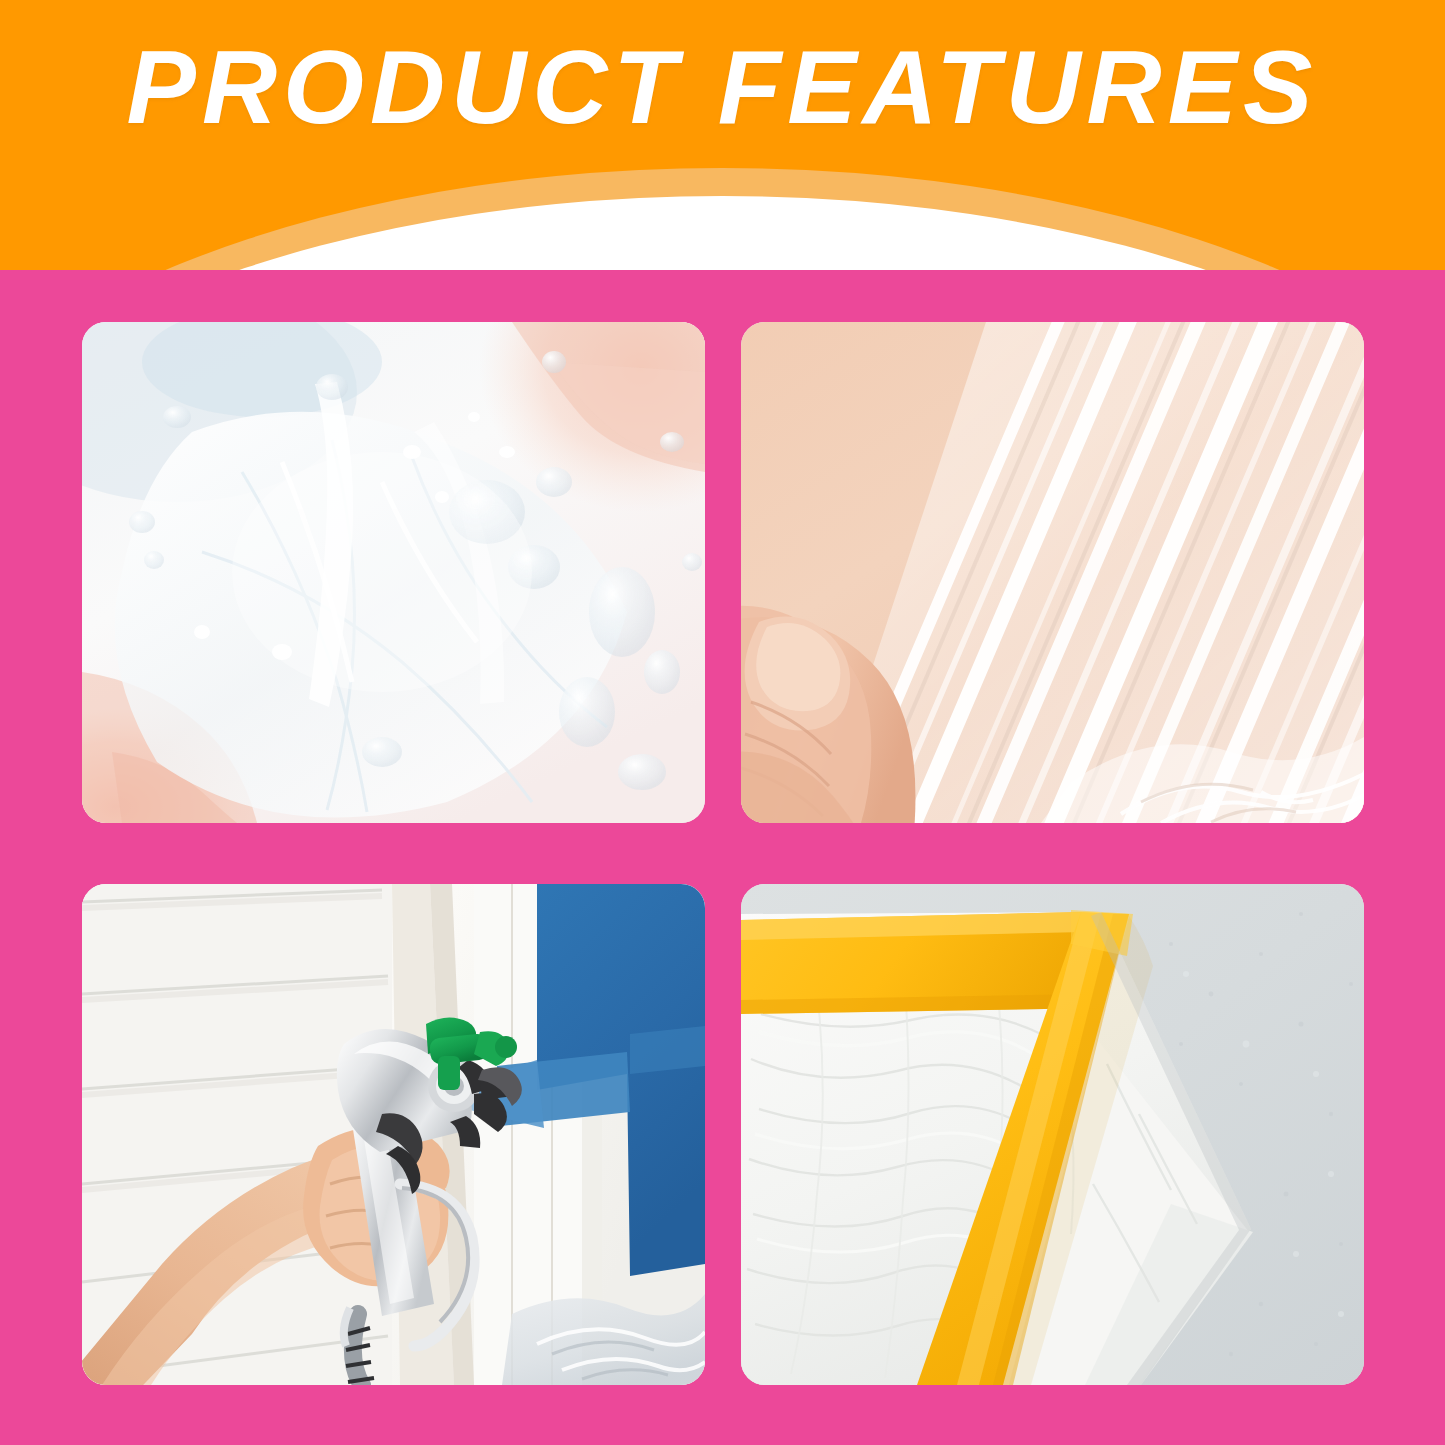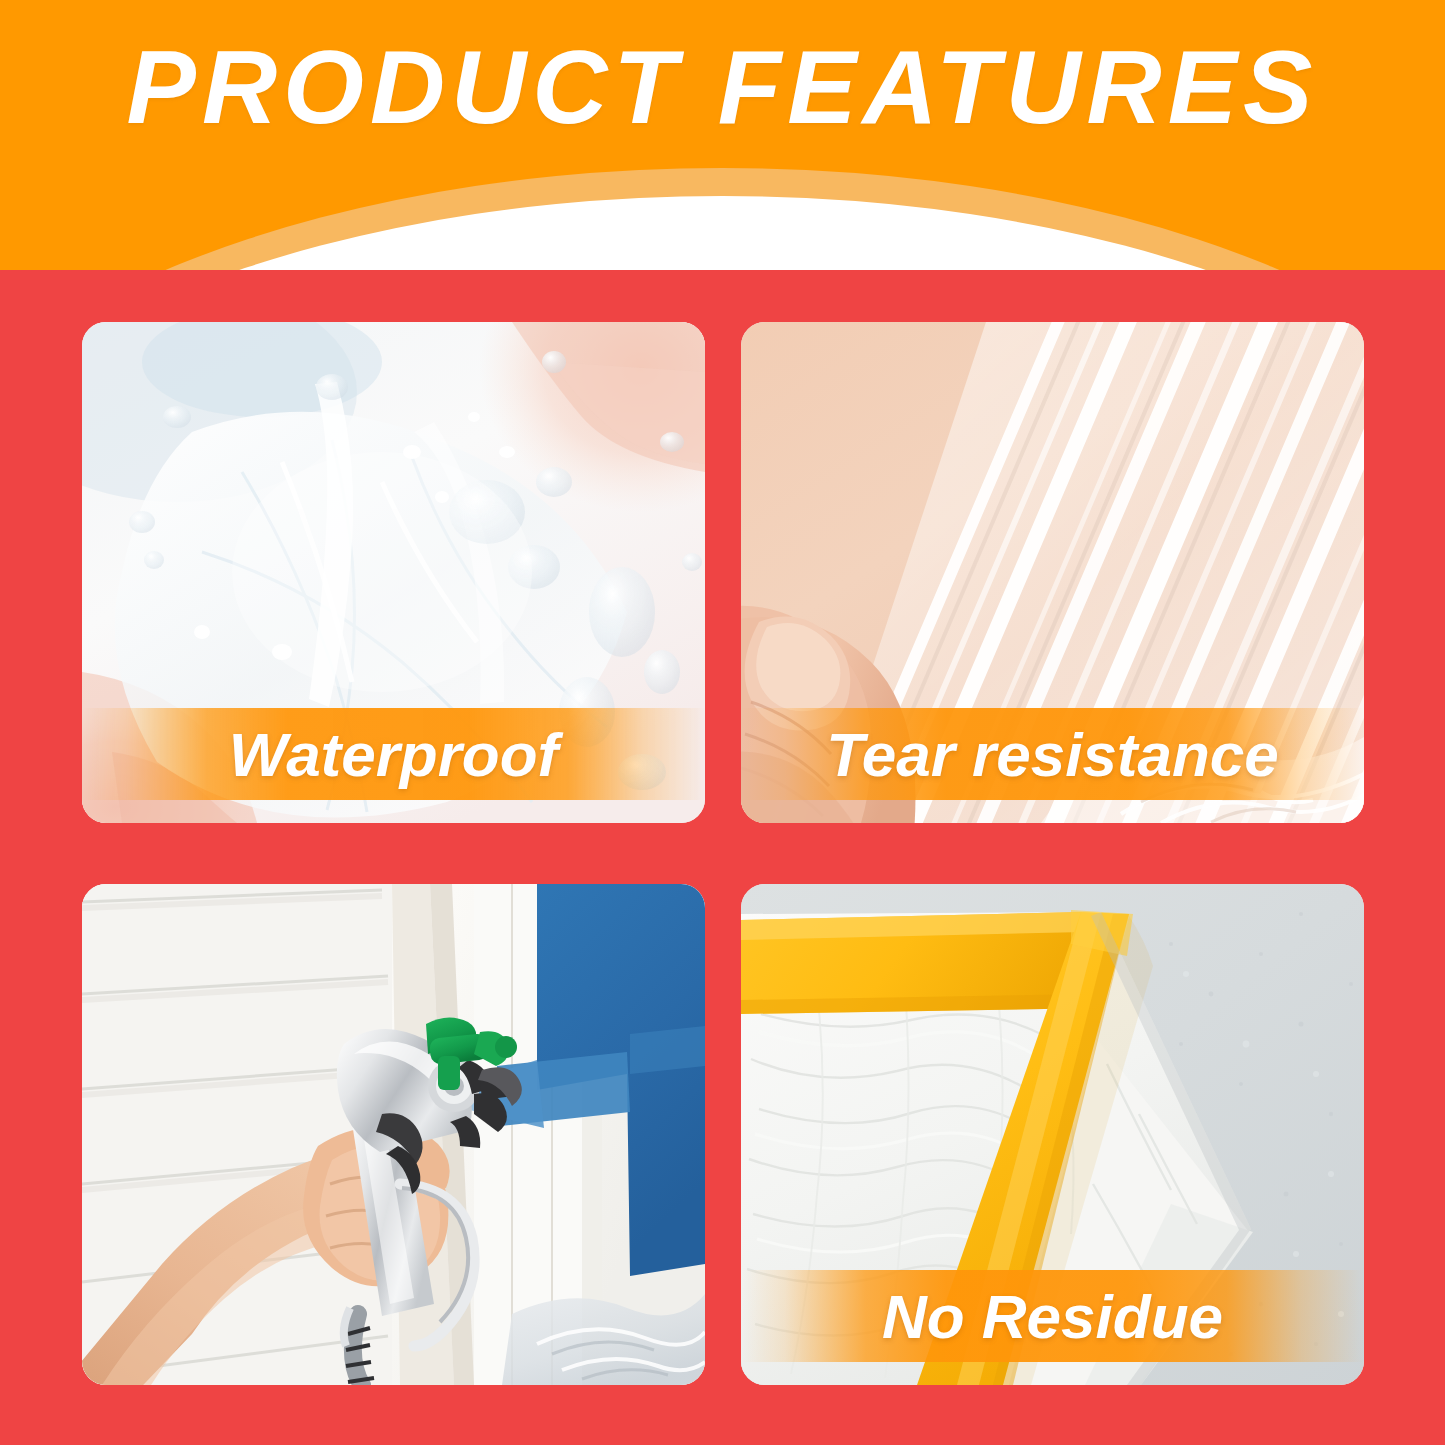--- a/index.html
+++ b/index.html
@@ -7,21 +7,21 @@
   html, body {
     width:1445px; height:1445px;
     background:#ffffff;
     font-family:"Liberation Sans", sans-serif;
     overflow:hidden;
   }
 
   .page {
     position:relative;
     width:1445px; height:1445px;
-    background:#ef4444;
+    background:#ec4899;
   }
 
   
   .header {
     position:absolute;
     top:0; left:0;
     width:1445px; height:270px;
     overflow:hidden;
   }
   .header-bg {
@@ -222,23 +222,20 @@
             <ellipse cx="330" cy="130" rx="9" ry="7"></ellipse>
             <ellipse cx="360" cy="175" rx="7" ry="6"></ellipse>
             <ellipse cx="392" cy="95" rx="6" ry="5"></ellipse>
             <ellipse cx="425" cy="130" rx="8" ry="6"></ellipse>
             <ellipse cx="200" cy="330" rx="10" ry="8"></ellipse>
             <ellipse cx="120" cy="310" rx="8" ry="7"></ellipse>
           </g>
 
           <ellipse cx="300" cy="250" rx="150" ry="120" fill="#ffffff" opacity="0.35"></ellipse>
         </svg>
-      </div>
-      <div class="label-band">
-        <span class="label-text">Waterproof</span>
       </div>
     </div>
 
     <div class="card">
       <div class="photo">
         <svg viewBox="0 0 623 501" preserveAspectRatio="xMidYMid slice">
           <defs>
             <linearGradient id="t-bg" x1="0" y1="0" x2="0.8" y2="1">
               <stop offset="0%" stop-color="#f2cdb4"></stop>
               <stop offset="40%" stop-color="#f3d3bd"></stop>
@@ -311,23 +308,20 @@
 
             <g stroke="#d9a184" stroke-width="3" fill="none" opacity="0.65">
               <path d="M10,380 q48,16 80,52"></path>
               <path d="M4,412 q50,16 84,52"></path>
               <path d="M0,446 q48,14 82,48"></path>
             </g>
 
             <path d="M-20,430 q70,-6 112,44 q28,34 30,47 L-20,521 Z" fill="#e9b497" opacity="0.85"></path>
           </g>
         </svg>
-      </div>
-      <div class="label-band">
-        <span class="label-text">Tear resistance</span>
       </div>
     </div>
 
     <div class="card">
       <div class="photo">
         <svg viewBox="0 0 623 501" preserveAspectRatio="xMidYMid slice">
           <defs>
             <linearGradient id="i-wall" x1="0" y1="0" x2="1" y2="0.3">
               <stop offset="0%" stop-color="#f2f1ee"></stop>
               <stop offset="55%" stop-color="#fbfaf7"></stop>
@@ -569,19 +563,16 @@
             <path d="M372,30 L388,30 L272,501 L252,501 Z" fill="#e9a204" opacity="0.45"></path>
 
             <path d="M330,26 L392,30 L386,72 L330,60 Z" fill="#ffce3e" opacity="0.6"></path>
 
             <path d="M388,32 q16,24 24,50 L290,501 L268,501 Z" fill="#d9a73d" opacity="0.13"></path>
 
             <path d="M360,28 L510,345 L400,501 L386,501 L498,346 L350,32 Z" fill="#b9c0c3" opacity="0.35"></path>
           </g>
         </svg>
       </div>
-      <div class="label-band">
-        <span class="label-text">No Residue</span>
-      </div>
     </div>
 
   </div>
 </div>
 
 </body></html>

